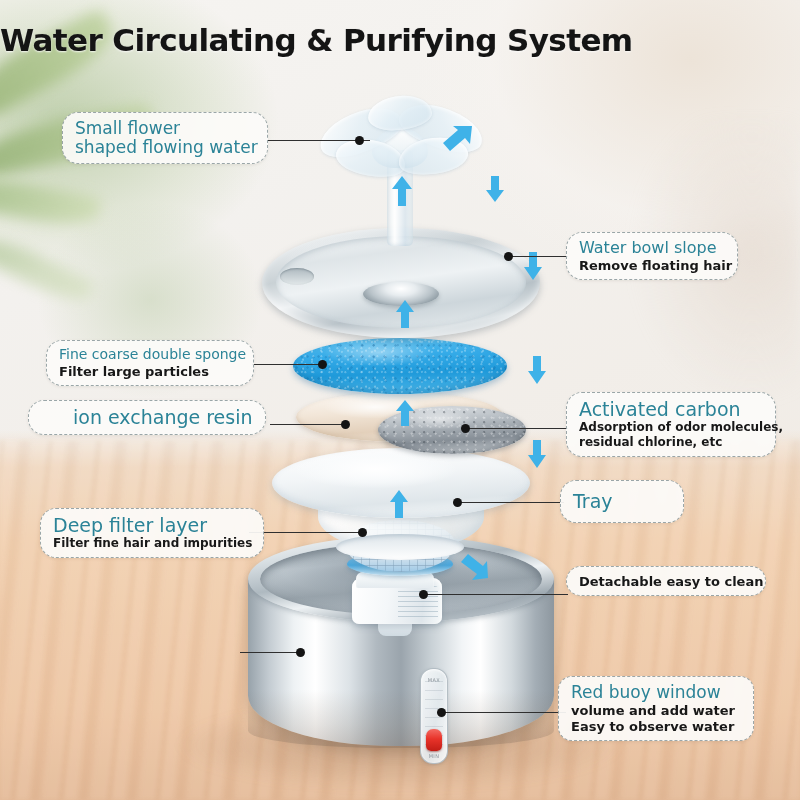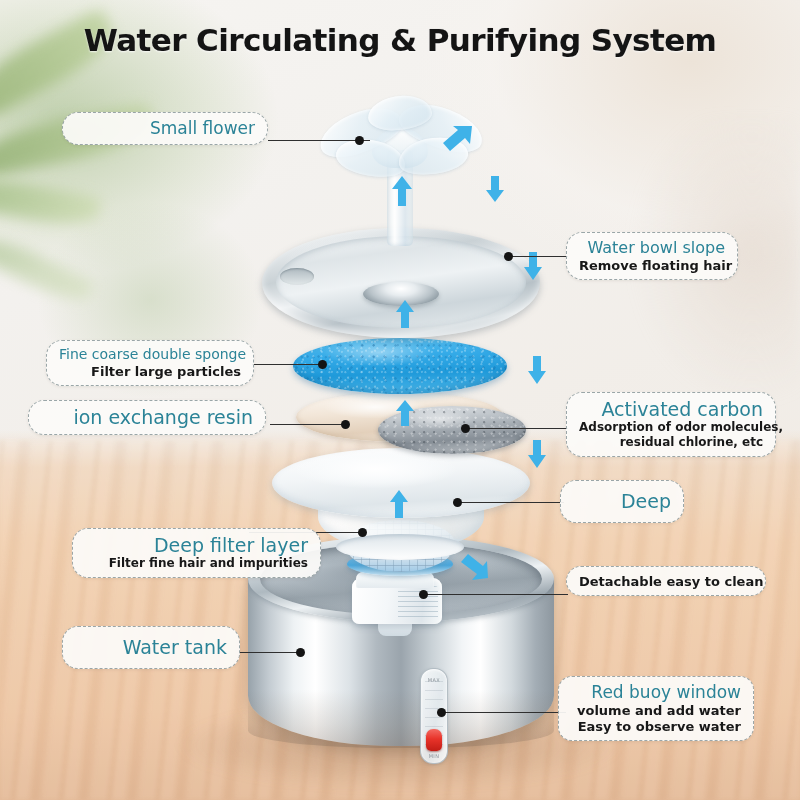--- a/index.html
+++ b/index.html
@@ -64,39 +64,39 @@
   .bg-blur-right {
     position: absolute; right: 0; top: 120px; width: 240px; height: 330px;
     background: radial-gradient(ellipse 160px 200px at 80% 40%, rgba(225,212,200,0.55) 0%, rgba(255,255,255,0) 75%);
     filter: blur(8px);
   }
 
   
   .title {
     position: absolute;
     left: 0; top: 22px; width: 800px;
-    text-align: center;
+    text-align: left;
     font-family: "DejaVu Sans", sans-serif;
     font-size: 31px;
     font-weight: bold;
     letter-spacing: -0.6px;
     color: #141414;
     text-shadow: 0 1px 2px rgba(255,255,255,0.85), 0 0 1px rgba(0,0,0,0.25);
     white-space: nowrap;
   }
 
   
   .callout {
     position: absolute;
     box-sizing: border-box;
     background: rgba(252,251,249,0.93);
     border: 1.6px dashed #9aa6a8;
     border-radius: 16px;
     padding: 6px 12px;
-    text-align: right;
+    text-align: left;
     box-shadow: 0 1px 3px rgba(90,70,55,0.10);
   }
   .callout .head {
     color: #2b8397;
     font-size: 17px;
     line-height: 1.12;
     white-space: nowrap;
   }
   .callout.big .head { font-size: 19px; }
   .callout .sub {
@@ -505,53 +505,51 @@
   <div class="dot" style="left:453px;top:498px;"></div>
 
   <div class="leader" style="left:424px;top:594px;width:144px;"></div>
   <div class="dot" style="left:419px;top:590px;"></div>
 
   <div class="leader" style="left:442px;top:712px;width:124px;"></div>
   <div class="dot" style="left:437px;top:708px;"></div>
 
   <div class="callout" style="left:62px;top:112px;width:206px;">
     <div class="head">Small flower</div>
+    <div class="head">shaped flowing water</div>
   </div>
 
   <div class="callout" style="left:46px;top:340px;width:208px;">
     <div class="head" style="font-size:14px;">Fine coarse double sponge</div>
     <div class="sub">Filter large particles</div>
   </div>
 
   <div class="callout big" style="left:28px;top:400px;width:238px;padding-left:44px;">
     <div class="head">ion exchange resin</div>
   </div>
 
-  <div class="callout big" style="left:40px;top:528px;width:249px;margin-left:32px;">
+  <div class="callout big" style="left:40px;top:508px;width:224px;">
     <div class="head">Deep filter layer</div>
     <div class="sub small">Filter fine hair and impurities</div>
   </div>
 
-  <div class="callout big" style="left:62px;top:626px;width:178px;padding-top:10px;padding-bottom:10px;">
-    <div class="head">Water tank</div>
-  </div>
 
   <div class="callout" style="left:566px;top:232px;width:172px;">
     <div class="head" style="font-size:16px;">Water bowl slope</div>
     <div class="sub">Remove floating hair</div>
   </div>
 
   <div class="callout big" style="left:566px;top:392px;width:210px;">
     <div class="head">Activated carbon</div>
     <div class="sub small">Adsorption of odor molecules,</div>
     <div class="sub small">residual chlorine, etc</div>
   </div>
 
   <div class="callout big" style="left:560px;top:480px;width:124px;padding-top:10px;padding-bottom:10px;">
-    <div class="head">Deep</div>
+    <div class="head">Tray</div>
   </div>
 
   <div class="callout big" style="left:566px;top:566px;width:200px;">
     <div class="sub">Detachable easy to clean</div>
   </div>
 
   <div class="callout" style="left:558px;top:676px;width:196px;border-radius:14px;">
     <div class="head">Red buoy window</div>
     <div class="sub">volume and add water</div>
     <div class="sub">Easy to observe water</div>

